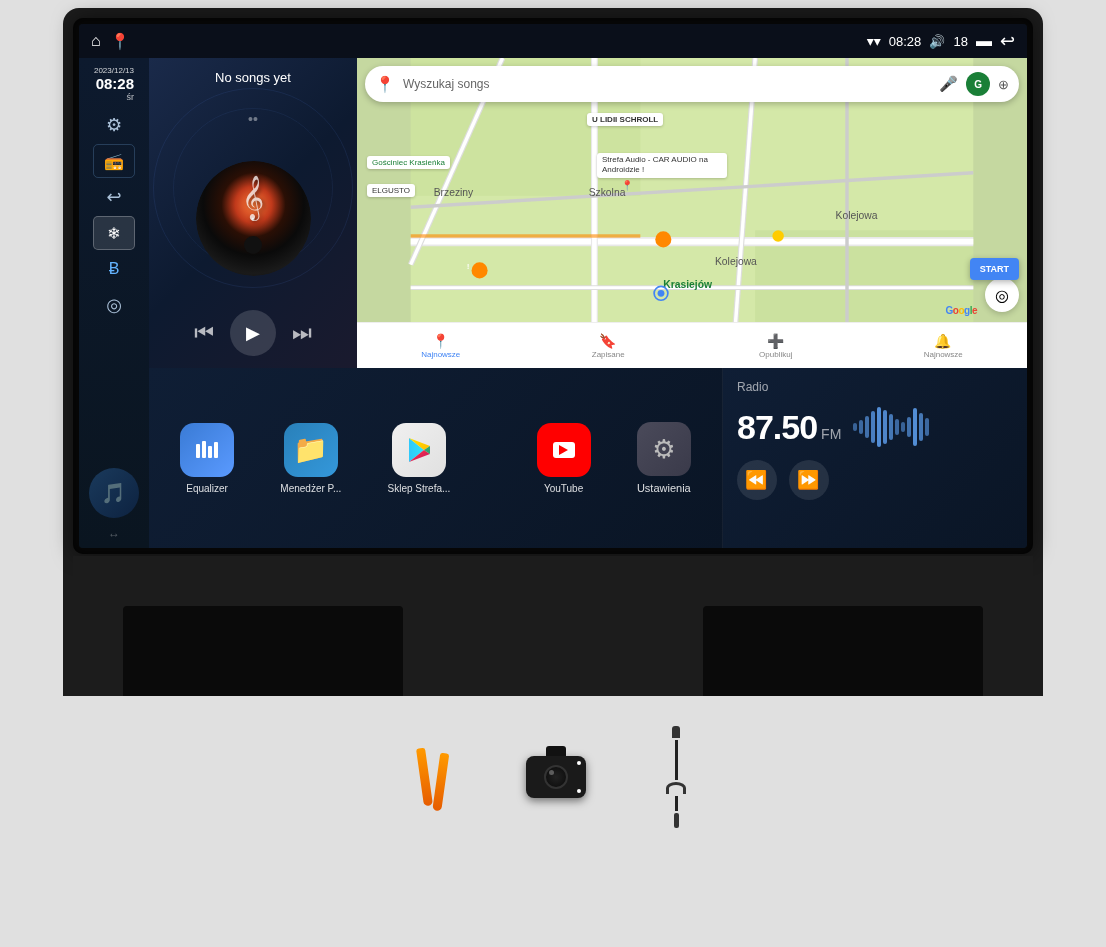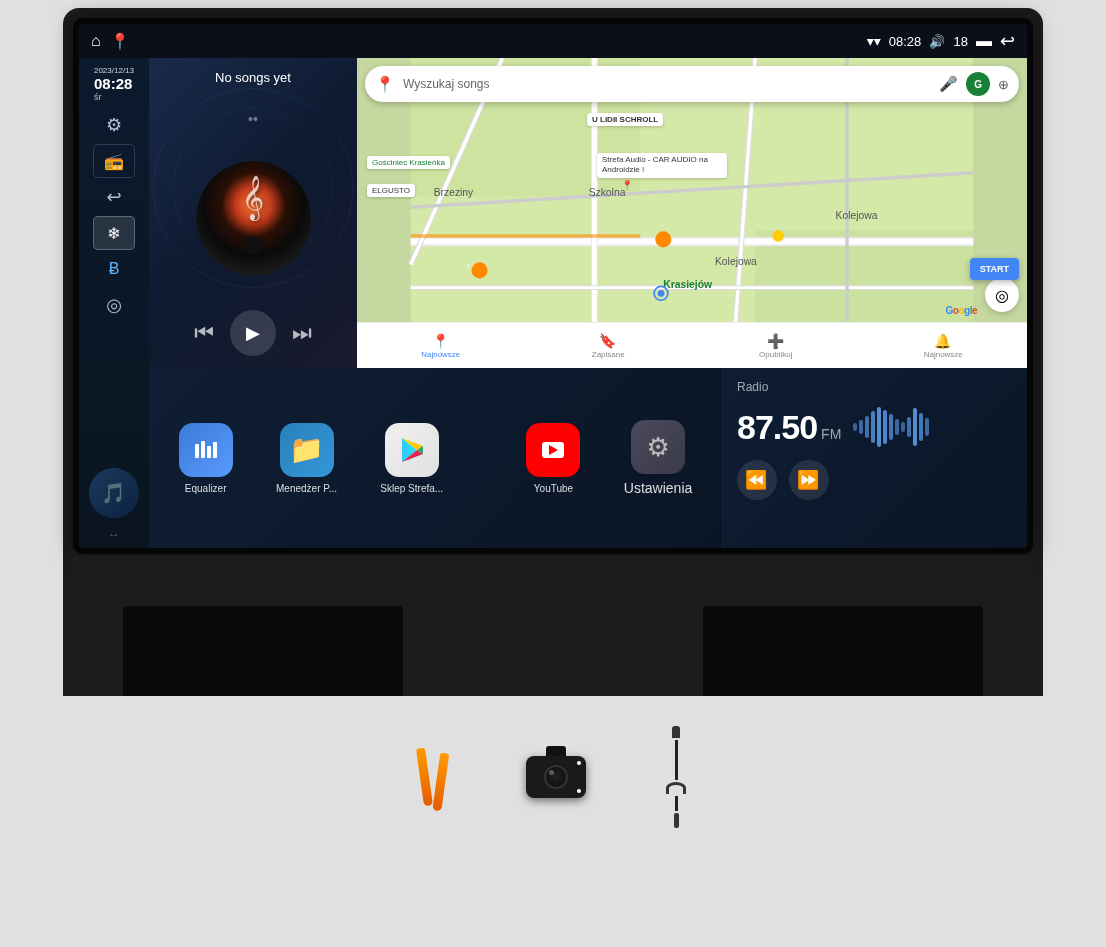--- a/index.html
+++ b/index.html
@@ -38,21 +38,21 @@
             <span>18</span>
             <span style="font-size:16px;">▬</span>
             <span style="font-size:18px;">↩</span>
           </div>
         </div>
 
         <div style="display:flex; height:490px;">
 
           <div style="width:70px; background:linear-gradient(180deg,#0d1a2e,#0a1520); display:flex; flex-direction:column; align-items:center; padding:8px 0; gap:2px;">
 
-            <div style="text-align:left; color:white; margin-bottom:4px;">
+            <div style="text-align:right; color:white; margin-bottom:4px;">
               <div style="font-size:8px; opacity:0.8;">2023/12/13</div>
               <div style="font-size:15px; font-weight:bold;">08:28</div>
               <div style="font-size:9px; opacity:0.7;">śr</div>
             </div>
 
             <div style="width:42px; height:34px; display:flex; align-items:center; justify-content:center; color:#aac0d8; font-size:18px; cursor:pointer; border-radius:5px;">⚙</div>
             <div style="width:42px; height:34px; display:flex; align-items:center; justify-content:center; color:#aac0d8; font-size:16px; cursor:pointer; border-radius:5px; border:1px solid rgba(100,150,200,0.3);">📻</div>
             <div style="width:42px; height:34px; display:flex; align-items:center; justify-content:center; color:#aac0d8; font-size:18px; cursor:pointer; border-radius:5px;">↩</div>
 
             <div style="width:42px; height:34px; display:flex; align-items:center; justify-content:center; background:rgba(255,255,255,0.12); border:1px solid rgba(255,255,255,0.25); border-radius:5px; color:white; font-size:16px; cursor:pointer;">❄</div>
@@ -236,21 +236,21 @@
                   <div style="width:54px; height:54px; border-radius:14px; background:#ff0000; display:flex; align-items:center; justify-content:center;">
                     <div style="width:22px; height:16px; background:white; border-radius:3px; display:flex; align-items:center; justify-content:center;">
                       <div style="width:0; height:0; border-style:solid; border-width:5px 0 5px 9px; border-color:transparent transparent transparent #ff0000;"></div>
                     </div>
                   </div>
                   <span style="color:rgba(255,255,255,0.85); font-size:10px;">YouTube</span>
                 </div>
 
                 <div style="display:flex; flex-direction:column; align-items:center; gap:6px; cursor:pointer;">
                   <div style="width:54px; height:54px; border-radius:14px; background:linear-gradient(135deg,#4a4a5a,#3a3a4a); display:flex; align-items:center; justify-content:center; font-size:26px; color:#bbb;">⚙</div>
-                  <span style="color:rgba(255,255,255,0.85); font-size:14px;">Ustawienia</span>
+                  <span style="color:rgba(255,255,255,0.85); font-size:11px;">Ustawienia</span>
                 </div>
 
               </div>
 
               <div style="width:305px; background:linear-gradient(135deg,#0f1e35,#0a1525); padding:12px 14px; display:flex; flex-direction:column; gap:8px; border-left:1px solid rgba(255,255,255,0.05);">
 
                 <div style="color:rgba(255,255,255,0.6); font-size:12px;">Radio</div>
 
                 <div style="display:flex; align-items:center; gap:12px;">
                   <div style="display:flex; align-items:baseline; gap:4px;">

